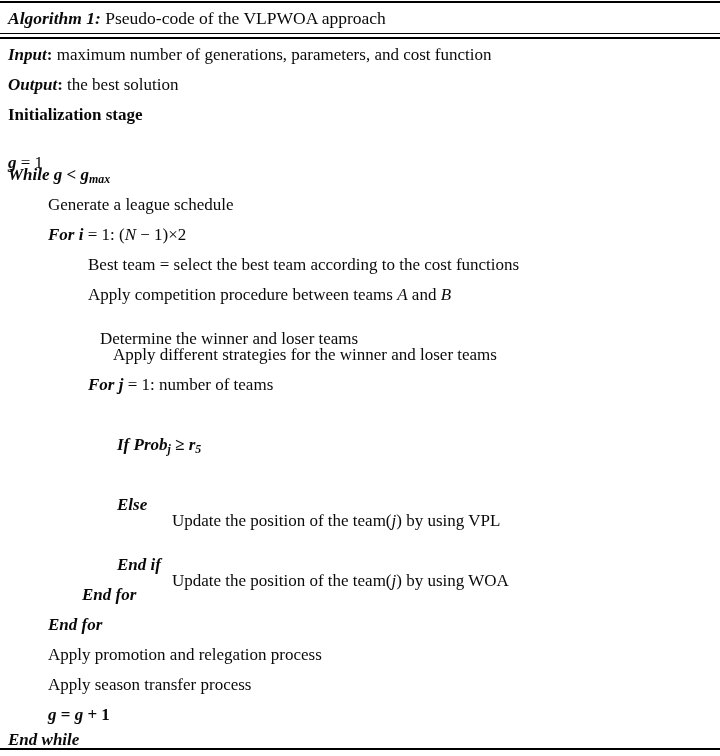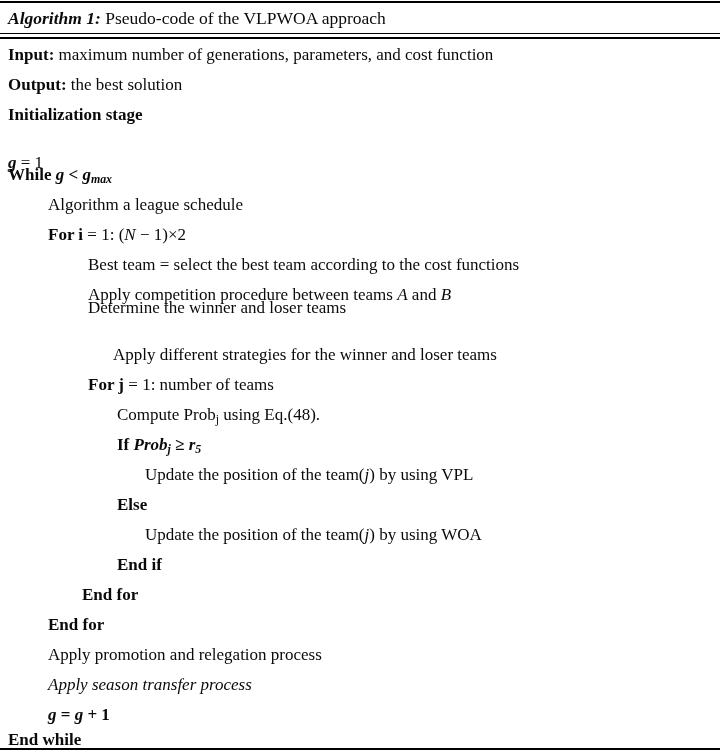--- a/index.html
+++ b/index.html
@@ -56,25 +56,26 @@
     line-height: 22px;
     white-space: nowrap;
   }
 
   
   .ind-0 { left: 8px;   }
   .ind-1 { left: 48px;  }
   .ind-2 { left: 82px;  }
   .ind-3 { left: 88px;  }
   .ind-4 { left: 117px; }
-  .ind-5 { left: 145px; }
+  .ind-5 { left: 172px; margin-top: 46px; }
 
   
   .kw {
     font-weight: bold;
+    font-style: italic;
   }
   .bold {
     font-weight: bold;
   }
   .mathvar {
     font-style: italic;
     font-family: "Liberation Serif", "DejaVu Serif", serif;
   }
   .mathbolditalic {
     font-style: italic;
@@ -115,50 +116,47 @@
 
   <div class="code-line ind-0" style="top:152px;text-align:right;">
     <span class="mathbolditalic">g</span><span> = 1</span>
   </div>
 
   <div class="code-line ind-0" style="top:164px;">
     <span class="kw">While</span>&nbsp;<span class="mathbolditalic">g</span><span class="bold"> &lt; </span><span class="mathbolditalic">g</span><sub class="mathbolditalic">max</sub>
   </div>
 
   <div class="code-line ind-1" style="top:194px;">
-    <span>Algorithm a league schedule</span>
+    <span>Generate a league schedule</span>
   </div>
 
   <div class="code-line ind-1" style="top:224px;">
     <span class="kw">For i</span><span> = 1: (</span><span class="mathvar">N</span><span> − 1)×2</span>
   </div>
 
   <div class="code-line ind-3" style="top:284px;">
     <span>Apply competition procedure between teams </span><span class="mathvar">A</span><span> and </span><span class="mathvar">B</span>
   </div>
 
   <div class="code-line ind-3" style="top:254px;">
     <span>Best team = select the best team according to the cost functions</span>
   </div>
 
-  <div class="code-line ind-3" style="top:297px;">
+  <div class="code-line ind-3" style="top:328px;margin-left:12px;">
     <span>Determine the winner and loser teams</span>
   </div>
 
   <div class="code-line ind-3" style="top:344px;margin-left:25px;">
     <span>Apply different strategies for the winner and loser teams</span>
   </div>
 
   <div class="code-line ind-3" style="top:374px;">
     <span class="kw">For j</span><span> = 1: number of teams</span>
   </div>
 
-  <div class="code-line ind-4" style="top:404px;">
-    <span>Compute Prob</span><sub>j</sub><span> using Eq.(48).</span>
-  </div>
 
   <div class="code-line ind-4" style="top:434px;">
     <span class="kw">If</span>&nbsp;<span class="mathbolditalic">Prob</span><sub class="mathbolditalic">j</sub><span class="bold"> ≥ </span><span class="mathbolditalic">r</span><sub class="mathbolditalic">5</sub>
   </div>
 
   <div class="code-line ind-5" style="top:464px;">
     <span>Update the position of the team(</span><span class="mathvar">j</span><span>) by using VPL</span>
   </div>
 
   <div class="code-line ind-4" style="top:494px;">
@@ -178,21 +176,21 @@
   </div>
 
   <div class="code-line ind-1" style="top:614px;">
     <span class="kw">End for</span>
   </div>
 
   <div class="code-line ind-1" style="top:644px;">
     <span>Apply promotion and relegation process</span>
   </div>
 
-  <div class="code-line ind-1" style="top:674px;font-style:italic;">
+  <div class="code-line ind-1" style="top:674px;">
     <span>Apply season transfer process</span>
   </div>
 
   <div class="code-line ind-1" style="top:704px;">
     <span class="mathbolditalic">g</span><span class="bold"> = </span><span class="mathbolditalic">g</span><span class="bold"> + 1</span>
   </div>
 
   <div class="code-line ind-0" style="top:729px;">
     <span class="kw">End while</span>
   </div>

